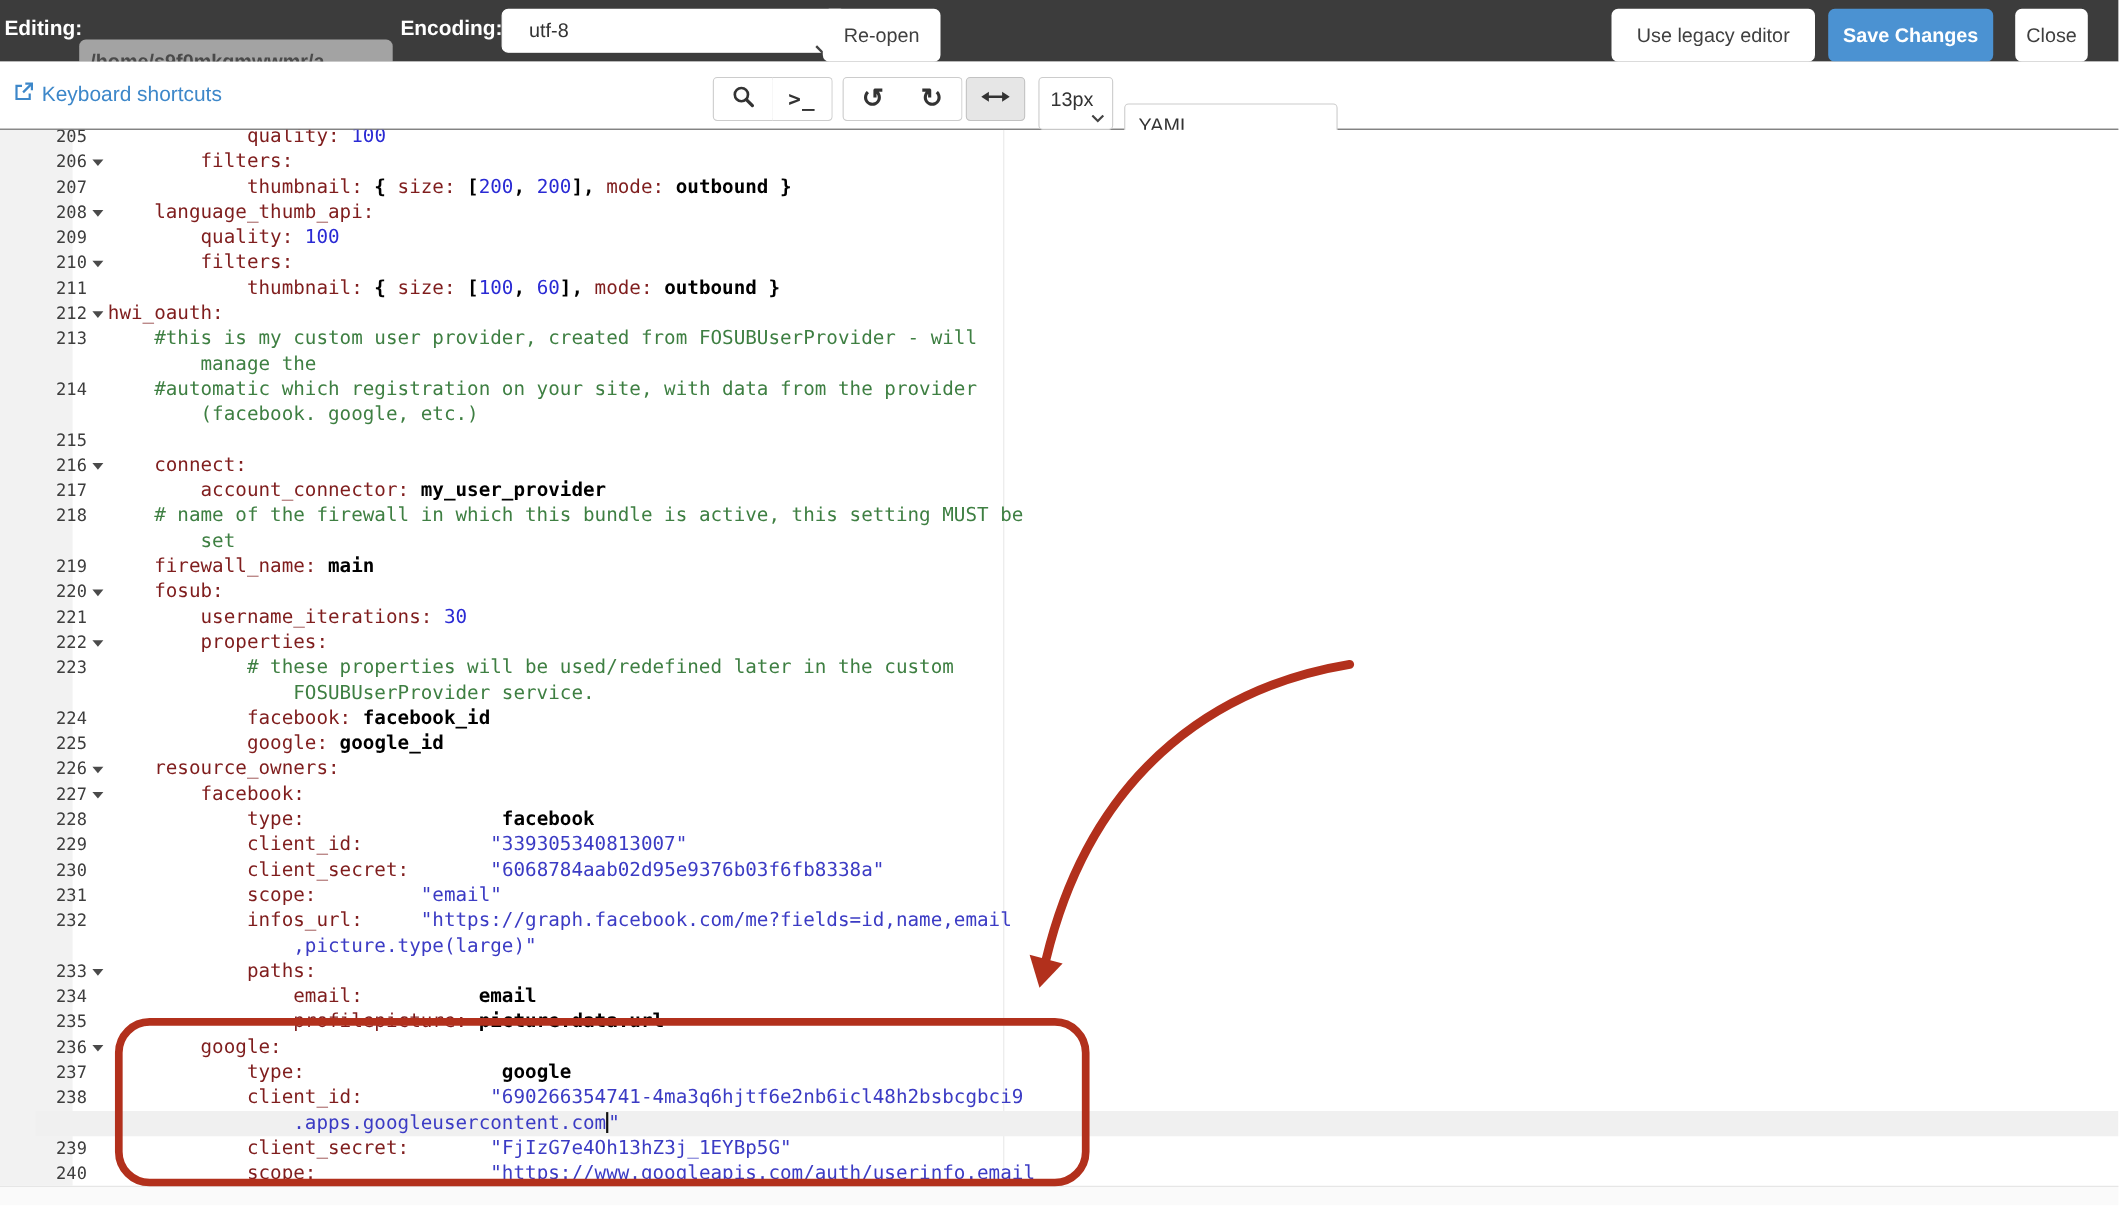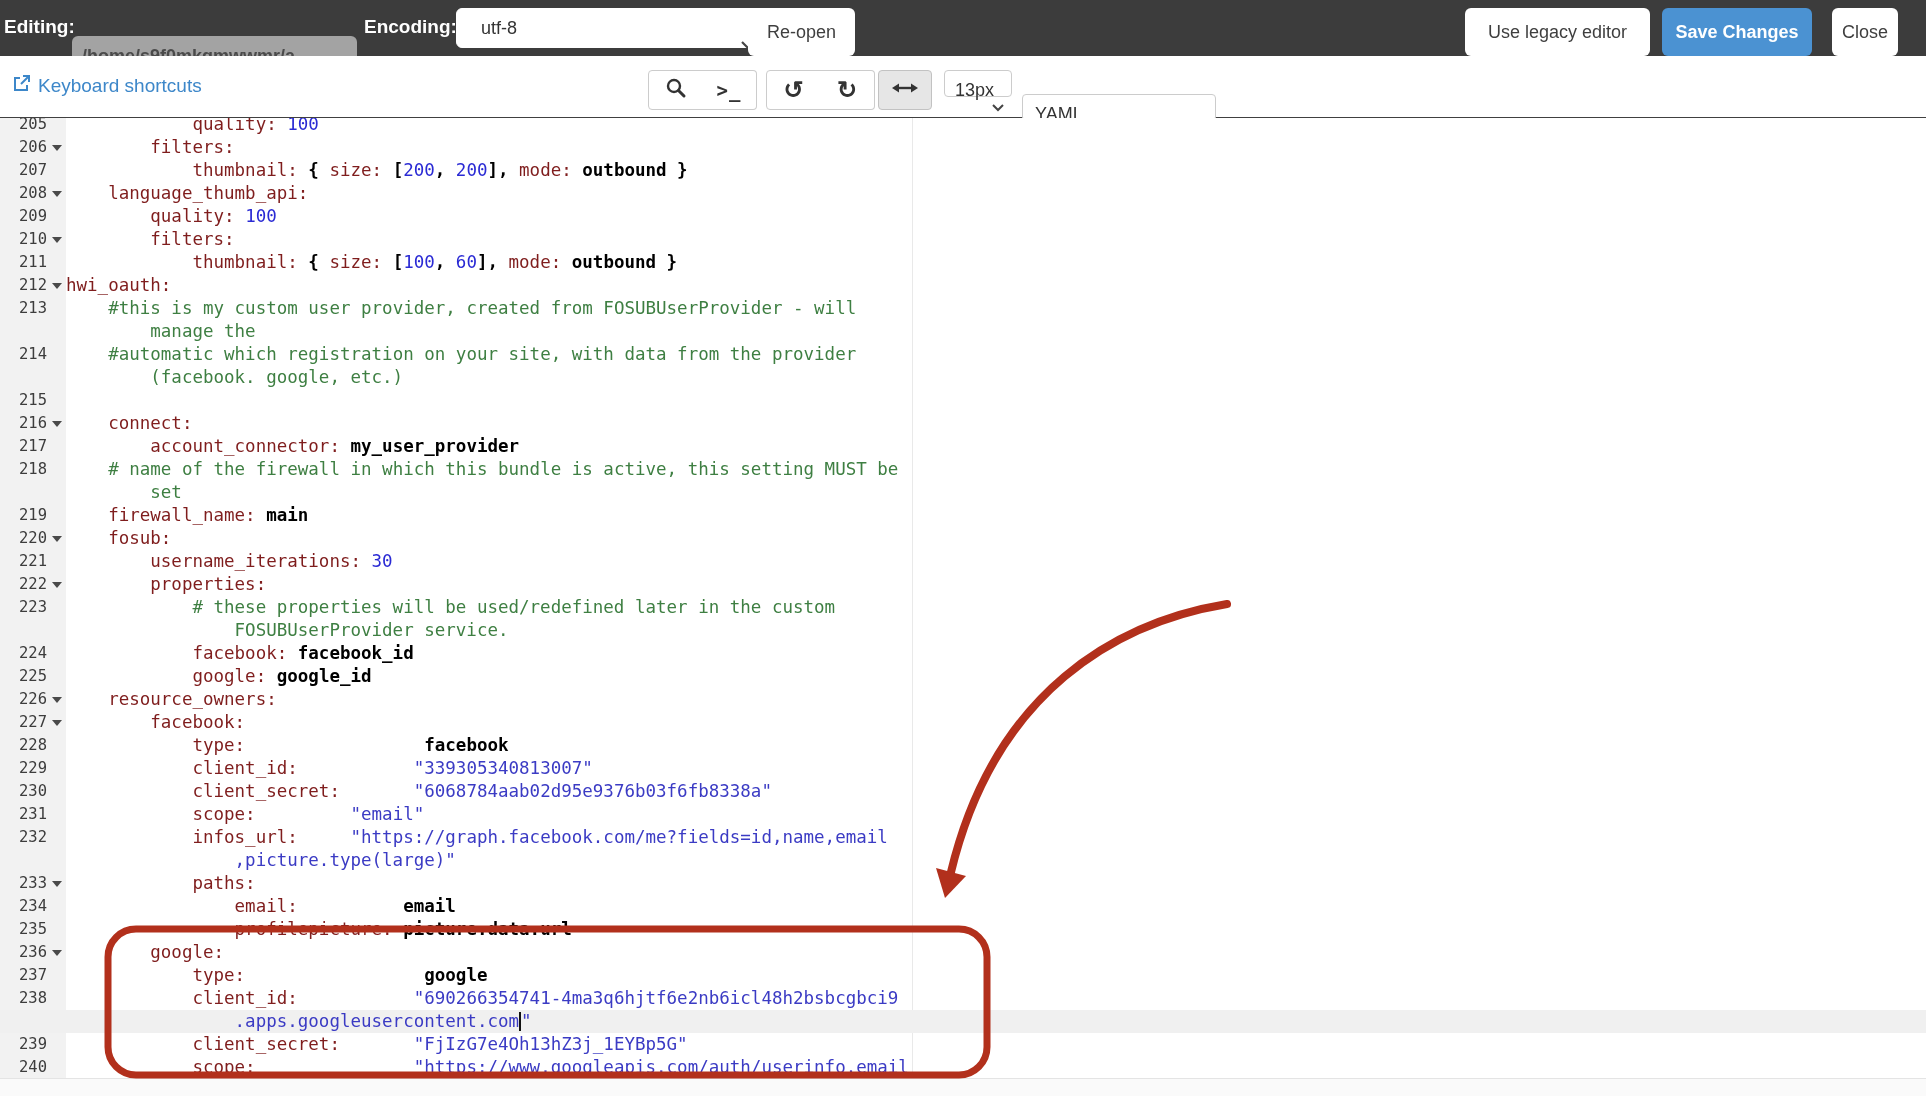--- a/index.html
+++ b/index.html
@@ -24,30 +24,30 @@
   .ks-link { position:absolute; left:12px; top:18px; display:flex; align-items:center; gap:7px;
              color:#3d87c9; font-size:19px; cursor:pointer; }
   .icon-btn { position:absolute; top:14px; width:55px; height:40px; background:#fff; border:1px solid #cccccc;
               display:flex; align-items:center; justify-content:center; cursor:pointer; color:#333; }
   .icon-btn.left-r  { border-radius:4px 0 0 4px; }
   .icon-btn.right-r { border-radius:0 4px 4px 0; border-left:none; }
   .icon-btn.single  { border-radius:4px; }
   .icon-btn.active  { background:#e6e6e6; border-color:#c2c2c2; }
   .glyph { font-size:24px; line-height:1; font-weight:bold; color:#333; }
   .term-glyph { font-family:"DejaVu Sans Mono",monospace; font-size:19px; font-weight:bold; letter-spacing:1px; }
-  .tool-sel { position:absolute; top:14px; height:27px; background:#fff; border:1px solid #cccccc; border-radius:4px;
+  .tool-sel { position:absolute; top:14px; height:48px; background:#fff; border:1px solid #cccccc; border-radius:4px;
               font-size:18px; color:#333; line-height:38px; cursor:default; }
   .tool-sel .chev { position:absolute; top:16px; }
 
   
   .editor { position:absolute; left:0; top:118px; width:1926px; height:960px; background:#fff; overflow:hidden; cursor:text; }
   .gutter-bg { position:absolute; left:0; top:0; width:66px; height:100%; background:#f2f2f2; }
   .ruler { position:absolute; left:912px; top:0; width:1px; height:100%; background:#e9e9e9; }
   .rows { position:absolute; left:0; top:-5.5px; width:100%; }
-  .crow { display:flex; height:23px; }
+  .crow { display:flex; height:23px;margin-left:32px; }
   .crow.active { background:#f0f0f0; }
   .ln { width:47px; flex:none; text-align:right; font-family:"DejaVu Sans Mono",monospace; font-size:15.5px;
         color:#3d3d3d; line-height:23px; }
   .fold { width:19px; flex:none; position:relative; cursor:pointer; }
   .fold.has::after { content:""; position:absolute; left:5px; top:9px; border-left:5px solid transparent;
                      border-right:5px solid transparent; border-top:6px solid #4a4a4a; }
   .codeln { flex:1; font-family:"DejaVu Sans Mono",monospace; font-size:17.5px; line-height:23px; white-space:pre; color:#000; }
   .t-key { color:#7f1d1d; }
   .t-num { color:#2a2ad4; }
   .t-str { color:#3b3bc4; }

